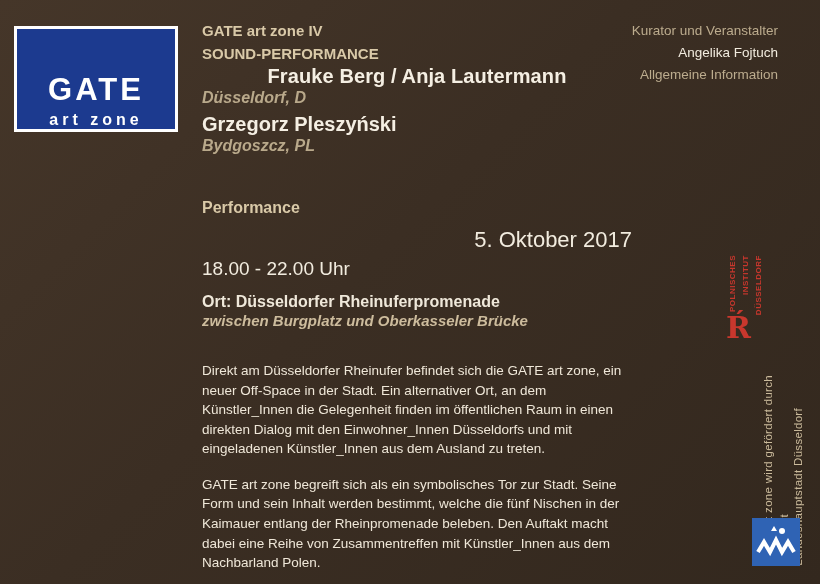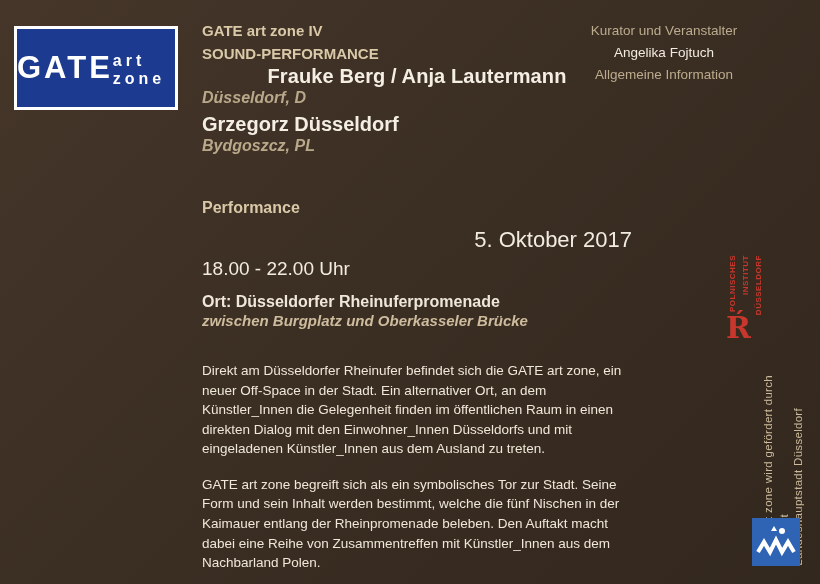--- a/index.html
+++ b/index.html
@@ -20,28 +20,28 @@
     height: 584px;
     background: linear-gradient(135deg, #453629 0%, #3b2e23 45%, #33281e 100%);
   }
 
   
   .logo-box {
     position: absolute;
     left: 14px;
     top: 26px;
     width: 164px;
-    height: 84px;
+    height: 106px;
     background: #1c3a8f;
     border: 3px solid #ffffff;
     box-sizing: border-box;
     display: flex;
-    flex-direction: row;
+    flex-direction: column;
     align-items: center;
-    justify-content: center;
+    justify-content: flex-end;
   }
   .logo-line1 {
     color: #ffffff;
     font-size: 31px;
     font-weight: bold;
     letter-spacing: 3px;
     line-height: 1.05;
   }
   .logo-line2 {
     color: #ffffff;
@@ -130,24 +130,24 @@
     margin-top: 32px;
     width: 428px;
   }
   .para.second {
     margin-top: 16px;
   }
 
   
   .right {
     position: absolute;
-    right: 26px;
+    right: 42px;
     top: 20px;
     width: 260px;
-    text-align: center;
+    text-align: right;
   }
   .right .r-line {
     font-size: 13.5px;
     line-height: 1.62;
   }
   .r-muted { color: #bcac8e; }
   .r-bright { color: #f2ecdf; }
 
   
   .sponsor-block {
@@ -231,21 +231,21 @@
   </div>
 
   <div class="center">
     <div class="kicker">GATE art zone IV</div>
     <div class="kicker">SOUND-PERFORMANCE</div>
 
 
     <div class="artists">Frauke Berg / Anja Lautermann</div>
     <div class="artist-city">Düsseldorf, D</div>
 
-    <div class="artists2">Grzegorz Düsseldorf</div>
+    <div class="artists2">Grzegorz Pleszyński</div>
     <div class="artist-city">Bydgoszcz, PL</div>
 
     <div class="perf-label">Performance</div>
     <div class="date">5. Oktober 2017</div>
     <div class="time">18.00 - 22.00 Uhr</div>
     <div class="place">Ort: Düsseldorfer Rheinuferpromenade</div>
     <div class="place-sub">zwischen Burgplatz und Oberkasseler Brücke</div>
 
     <div class="para">Direkt am Düsseldorfer Rheinufer befindet sich die GATE art zone, ein neuer Off-Space in der Stadt. Ein alternativer Ort, an dem Künstler_Innen die Gelegenheit finden im öffentlichen Raum in einen direkten Dialog mit den Einwohner_Innen Düsseldorfs und mit eingeladenen Künstler_Innen aus dem Ausland zu treten.</div>
     <div class="para second">GATE art zone begreift sich als ein symbolisches Tor zur Stadt.  Seine Form und sein Inhalt werden bestimmt, welche die fünf Nischen in der Kaimauer entlang der Rheinpromenade beleben. Den Auftakt macht dabei eine Reihe von Zusammentreffen mit Künstler_Innen aus dem Nachbarland Polen.</div>

